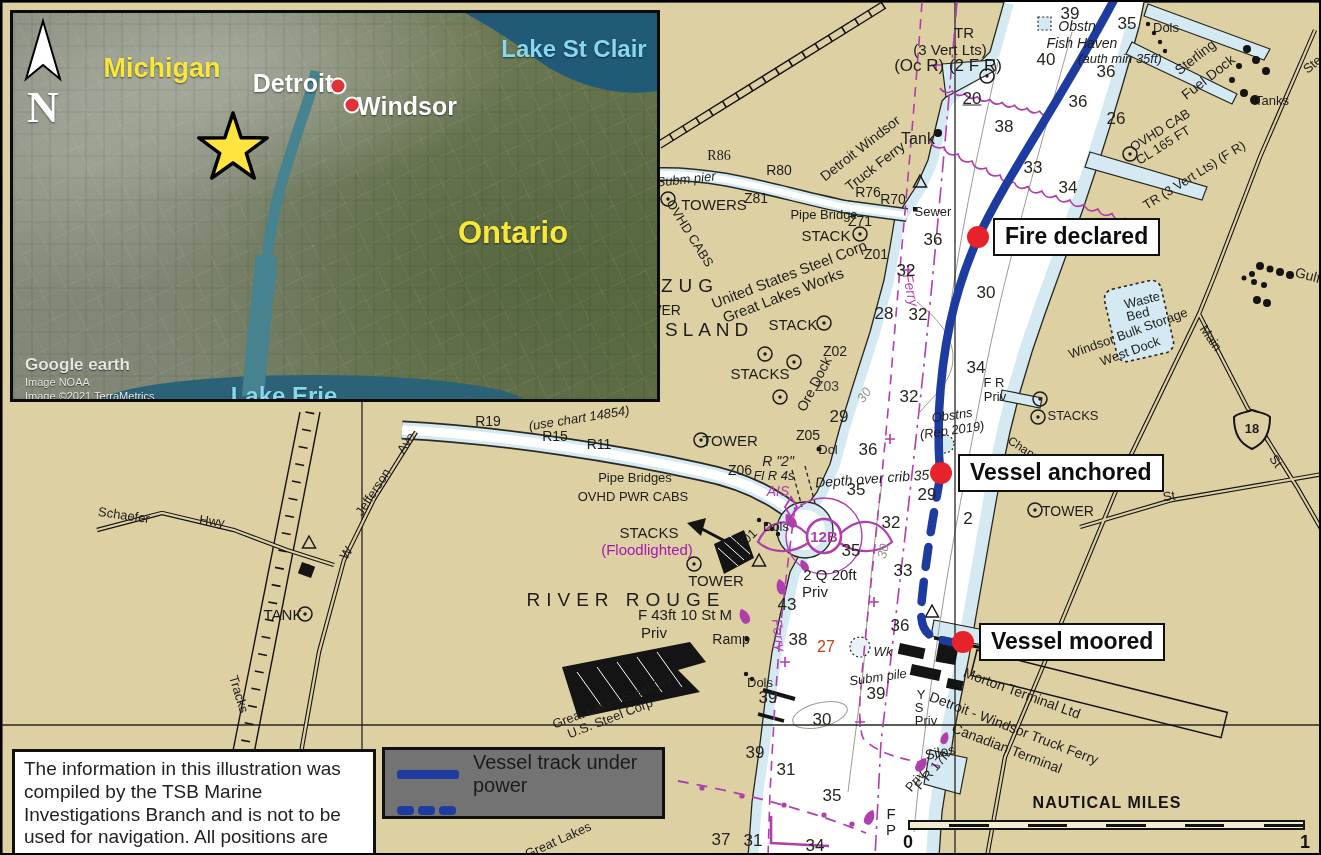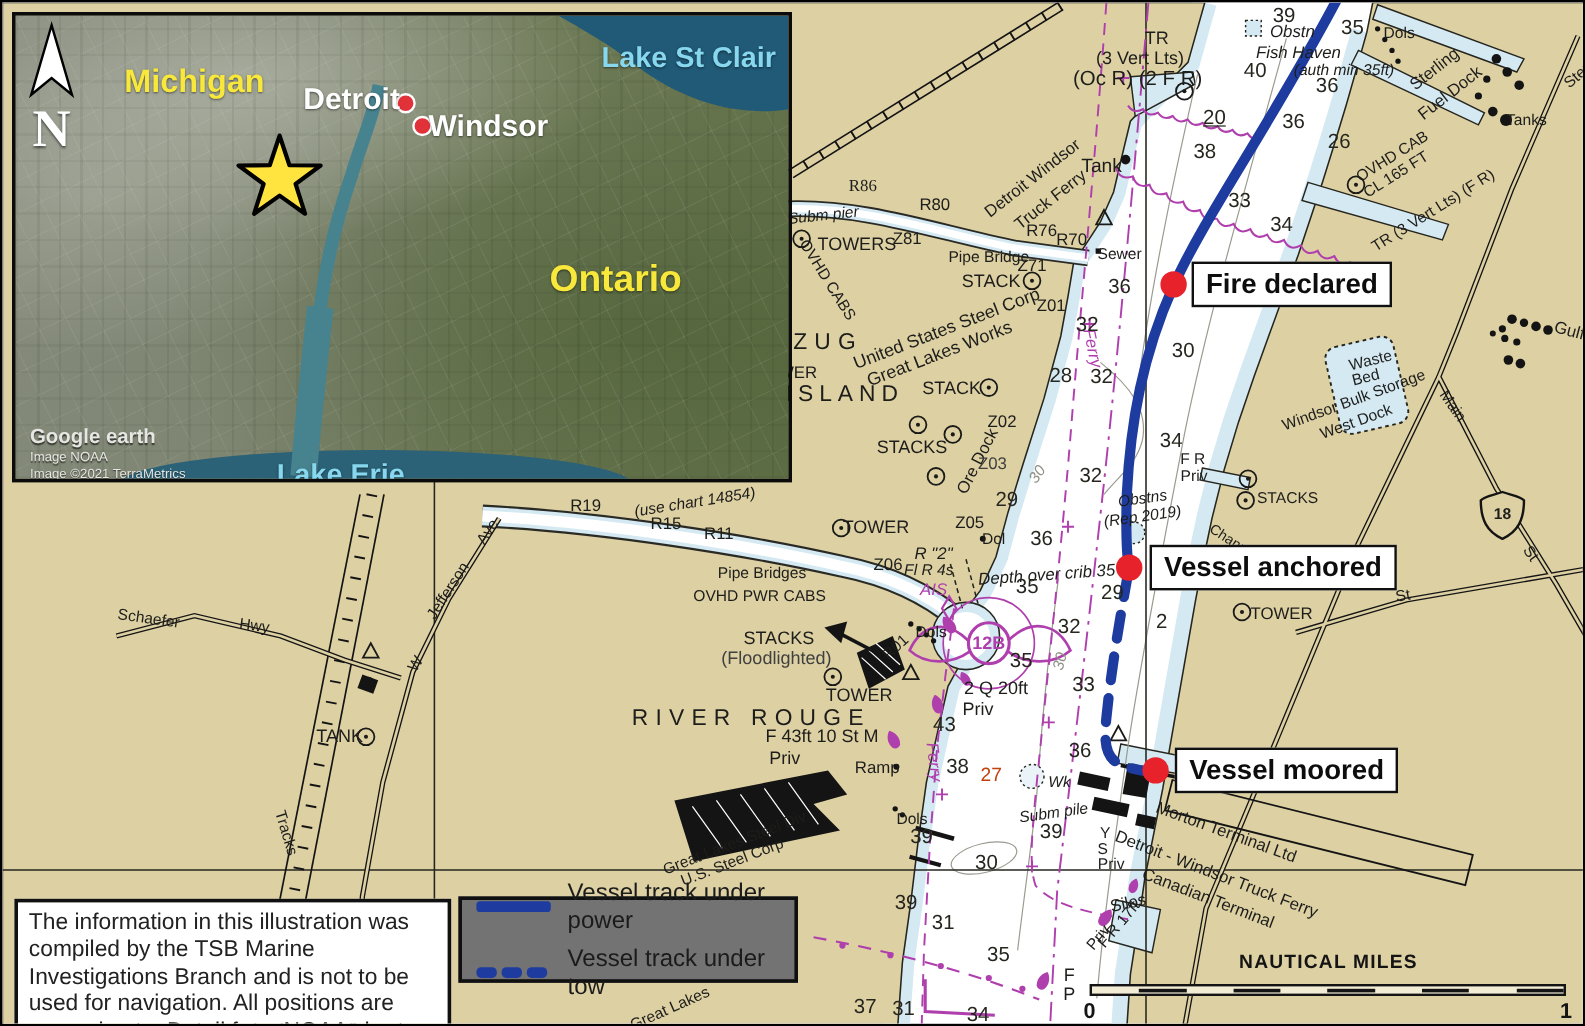--- a/index.html
+++ b/index.html
@@ -332,21 +332,21 @@
       <div class="clabel" style="left: 776px; top: 459px; font-size: 14px; transform: translate(-50%, -50%) rotate(0deg); font-style: italic; color: rgb(29, 29, 27);">R "2"</div>
       <div class="clabel" style="left: 772px; top: 473px; font-size: 13px; transform: translate(-50%, -50%) rotate(0deg); font-style: italic; color: rgb(29, 29, 27);">Fl R 4s</div>
       <div class="clabel" style="left: 776px; top: 489px; font-size: 14px; transform: translate(-50%, -50%) rotate(0deg); font-style: italic; color: rgb(176, 63, 174);">AIS</div>
       <div class="clabel" style="left: 577px; top: 416px; font-size: 13px; transform: translate(-50%, -50%) rotate(-9deg); font-style: italic; color: rgb(29, 29, 27);">(use chart 14854)</div>
       <div class="clabel" style="left: 486px; top: 419px; font-size: 14px; transform: translate(-50%, -50%) rotate(0deg); color: rgb(29, 29, 27);">R19</div>
       <div class="clabel" style="left: 553px; top: 434px; font-size: 14px; transform: translate(-50%, -50%) rotate(0deg); color: rgb(29, 29, 27);">R15</div>
       <div class="clabel" style="left: 597px; top: 442px; font-size: 14px; transform: translate(-50%, -50%) rotate(0deg); color: rgb(29, 29, 27);">R11</div>
       <div class="clabel" style="left: 633px; top: 475px; font-size: 13px; transform: translate(-50%, -50%) rotate(0deg); color: rgb(29, 29, 27);">Pipe Bridges</div>
       <div class="clabel" style="left: 631px; top: 494px; font-size: 13px; transform: translate(-50%, -50%) rotate(0deg); color: rgb(29, 29, 27);">OVHD PWR CABS</div>
       <div class="clabel" style="left: 647px; top: 530px; font-size: 15px; transform: translate(-50%, -50%) rotate(0deg); color: rgb(29, 29, 27);">STACKS</div>
-      <div class="clabel" style="left: 645px; top: 547px; font-size: 15px; transform: translate(-50%, -50%) rotate(0deg); color: #404040;">(Floodlighted)</div>
+      <div class="clabel" style="left: 645px; top: 547px; font-size: 15px; transform: translate(-50%, -50%) rotate(0deg); color: #a21caf;">(Floodlighted)</div>
       <div class="clabel" style="left: 714px; top: 578px; font-size: 15px; transform: translate(-50%, -50%) rotate(0deg); color: rgb(29, 29, 27);">TOWER</div>
       <div class="clabel" style="left: 744px; top: 537px; font-size: 13px; transform: translate(-50%, -50%) rotate(-42deg); color: rgb(29, 29, 27);">R01</div>
       <div class="clabel" style="left: 624px; top: 597px; font-size: 19px; transform: translate(-50%, -50%) rotate(0deg); letter-spacing: 6px; color: rgb(29, 29, 27);">RIVER ROUGE</div>
       <div class="clabel" style="left: 683px; top: 612px; font-size: 15px; transform: translate(-50%, -50%) rotate(0deg); color: rgb(29, 29, 27);">F 43ft 10 St M</div>
       <div class="clabel" style="left: 652px; top: 630px; font-size: 15px; transform: translate(-50%, -50%) rotate(0deg); color: rgb(29, 29, 27);">Priv</div>
       <div class="clabel" style="left: 729px; top: 637px; font-size: 14px; transform: translate(-50%, -50%) rotate(0deg); color: rgb(29, 29, 27);">Ramp</div>
       <div class="clabel" style="left: 281px; top: 612px; font-size: 15px; transform: translate(-50%, -50%) rotate(0deg); color: rgb(29, 29, 27);">TANK</div>
       <div class="clabel" style="left: 122px; top: 513px; font-size: 13px; transform: translate(-50%, -50%) rotate(8deg); color: rgb(29, 29, 27);">Schaefer</div>
       <div class="clabel" style="left: 210px; top: 519px; font-size: 13px; transform: translate(-50%, -50%) rotate(8deg); color: rgb(29, 29, 27);">Hwy</div>
       <div class="clabel" style="left: 344px; top: 551px; font-size: 13px; transform: translate(-50%, -50%) rotate(-57deg); color: rgb(29, 29, 27);">W</div>
@@ -393,21 +393,21 @@
       <div class="clabel" style="left: 822px; top: 534px; font-size: 15px; transform: translate(-50%, -50%) rotate(0deg); font-weight: 700; color: rgb(176, 63, 174);">12B</div>
       <div class="clabel" style="left: 909px; top: 288px; font-size: 14px; transform: translate(-50%, -50%) rotate(78deg); font-style: italic; color: rgb(176, 63, 174);">Ferry</div>
       <div class="clabel" style="left: 777px; top: 633px; font-size: 14px; transform: translate(-50%, -50%) rotate(83deg); font-style: italic; color: rgb(176, 63, 174);">Ferry</div>
       <div class="clabel" style="left: 862px; top: 393px; font-size: 13px; transform: translate(-50%, -50%) rotate(-55deg); font-style: italic; color: rgb(143, 144, 133);">30</div>
       <div class="clabel" style="left: 881px; top: 549px; font-size: 13px; transform: translate(-50%, -50%) rotate(-75deg); font-style: italic; color: rgb(143, 144, 133);">30</div>
       <div class="depth" style="left: 1068px; top: 11px; transform: translate(-50%, -50%);">39</div>
       <div class="depth" style="left: 1125px; top: 21px; transform: translate(-50%, -50%);">35</div>
       <div class="depth" style="left: 1044px; top: 57px; transform: translate(-50%, -50%);">40</div>
       <div class="depth" style="left: 1104px; top: 69px; transform: translate(-50%, -50%);">36</div>
       <div class="depth" style="left: 1076px; top: 99px; transform: translate(-50%, -50%);">36</div>
-      <div class="depth" style="left: 1010px; top: 96px; transform: translate(-50%, -50%); text-decoration: underline;">20</div>
+      <div class="depth" style="left: 970px; top: 96px; transform: translate(-50%, -50%); text-decoration: underline;">20</div>
       <div class="depth" style="left: 1002px; top: 124px; transform: translate(-50%, -50%);">38</div>
       <div class="depth" style="left: 1114px; top: 116px; transform: translate(-50%, -50%);">26</div>
       <div class="depth" style="left: 1031px; top: 165px; transform: translate(-50%, -50%);">33</div>
       <div class="depth" style="left: 1066px; top: 185px; transform: translate(-50%, -50%);">34</div>
       <div class="depth" style="left: 931px; top: 237px; transform: translate(-50%, -50%);">36</div>
       <div class="depth" style="left: 904px; top: 268px; transform: translate(-50%, -50%);">32</div>
       <div class="depth" style="left: 882px; top: 311px; transform: translate(-50%, -50%);">28</div>
       <div class="depth" style="left: 916px; top: 312px; transform: translate(-50%, -50%);">32</div>
       <div class="depth" style="left: 984px; top: 290px; transform: translate(-50%, -50%);">30</div>
       <div class="depth" style="left: 974px; top: 365px; transform: translate(-50%, -50%);">34</div>
@@ -475,21 +475,20 @@
             <span class="sw-solid" style="background: rgb(30, 60, 160);"></span>
           </span>
           <span class="legend-label">Vessel track under power</span>
         </div>
         <div class="legend-row">
           <span class="sw">
             <span class="sw-dash" style="background: rgb(30, 60, 160);"></span>
             <span class="sw-dash" style="background: rgb(30, 60, 160);"></span>
             <span class="sw-dash" style="background: rgb(30, 60, 160);"></span>
           </span>
-          <span class="legend-label">Vessel track under tow</span>
         </div>
       </div>
   </div>
 
   <div class="disclaimer">The information in this illustration was compiled by the TSB Marine Investigations Branch and is not to be used for navigation. All positions are approximate. Detail from NOAA chart 14848.</div>
 
   <div class="sb-title" style="left:1105px;top:801px;">NAUTICAL MILES</div>
   <div class="sb-bar">
     <div class="sb-seg"></div>
       <div class="sb-seg alt"></div>

